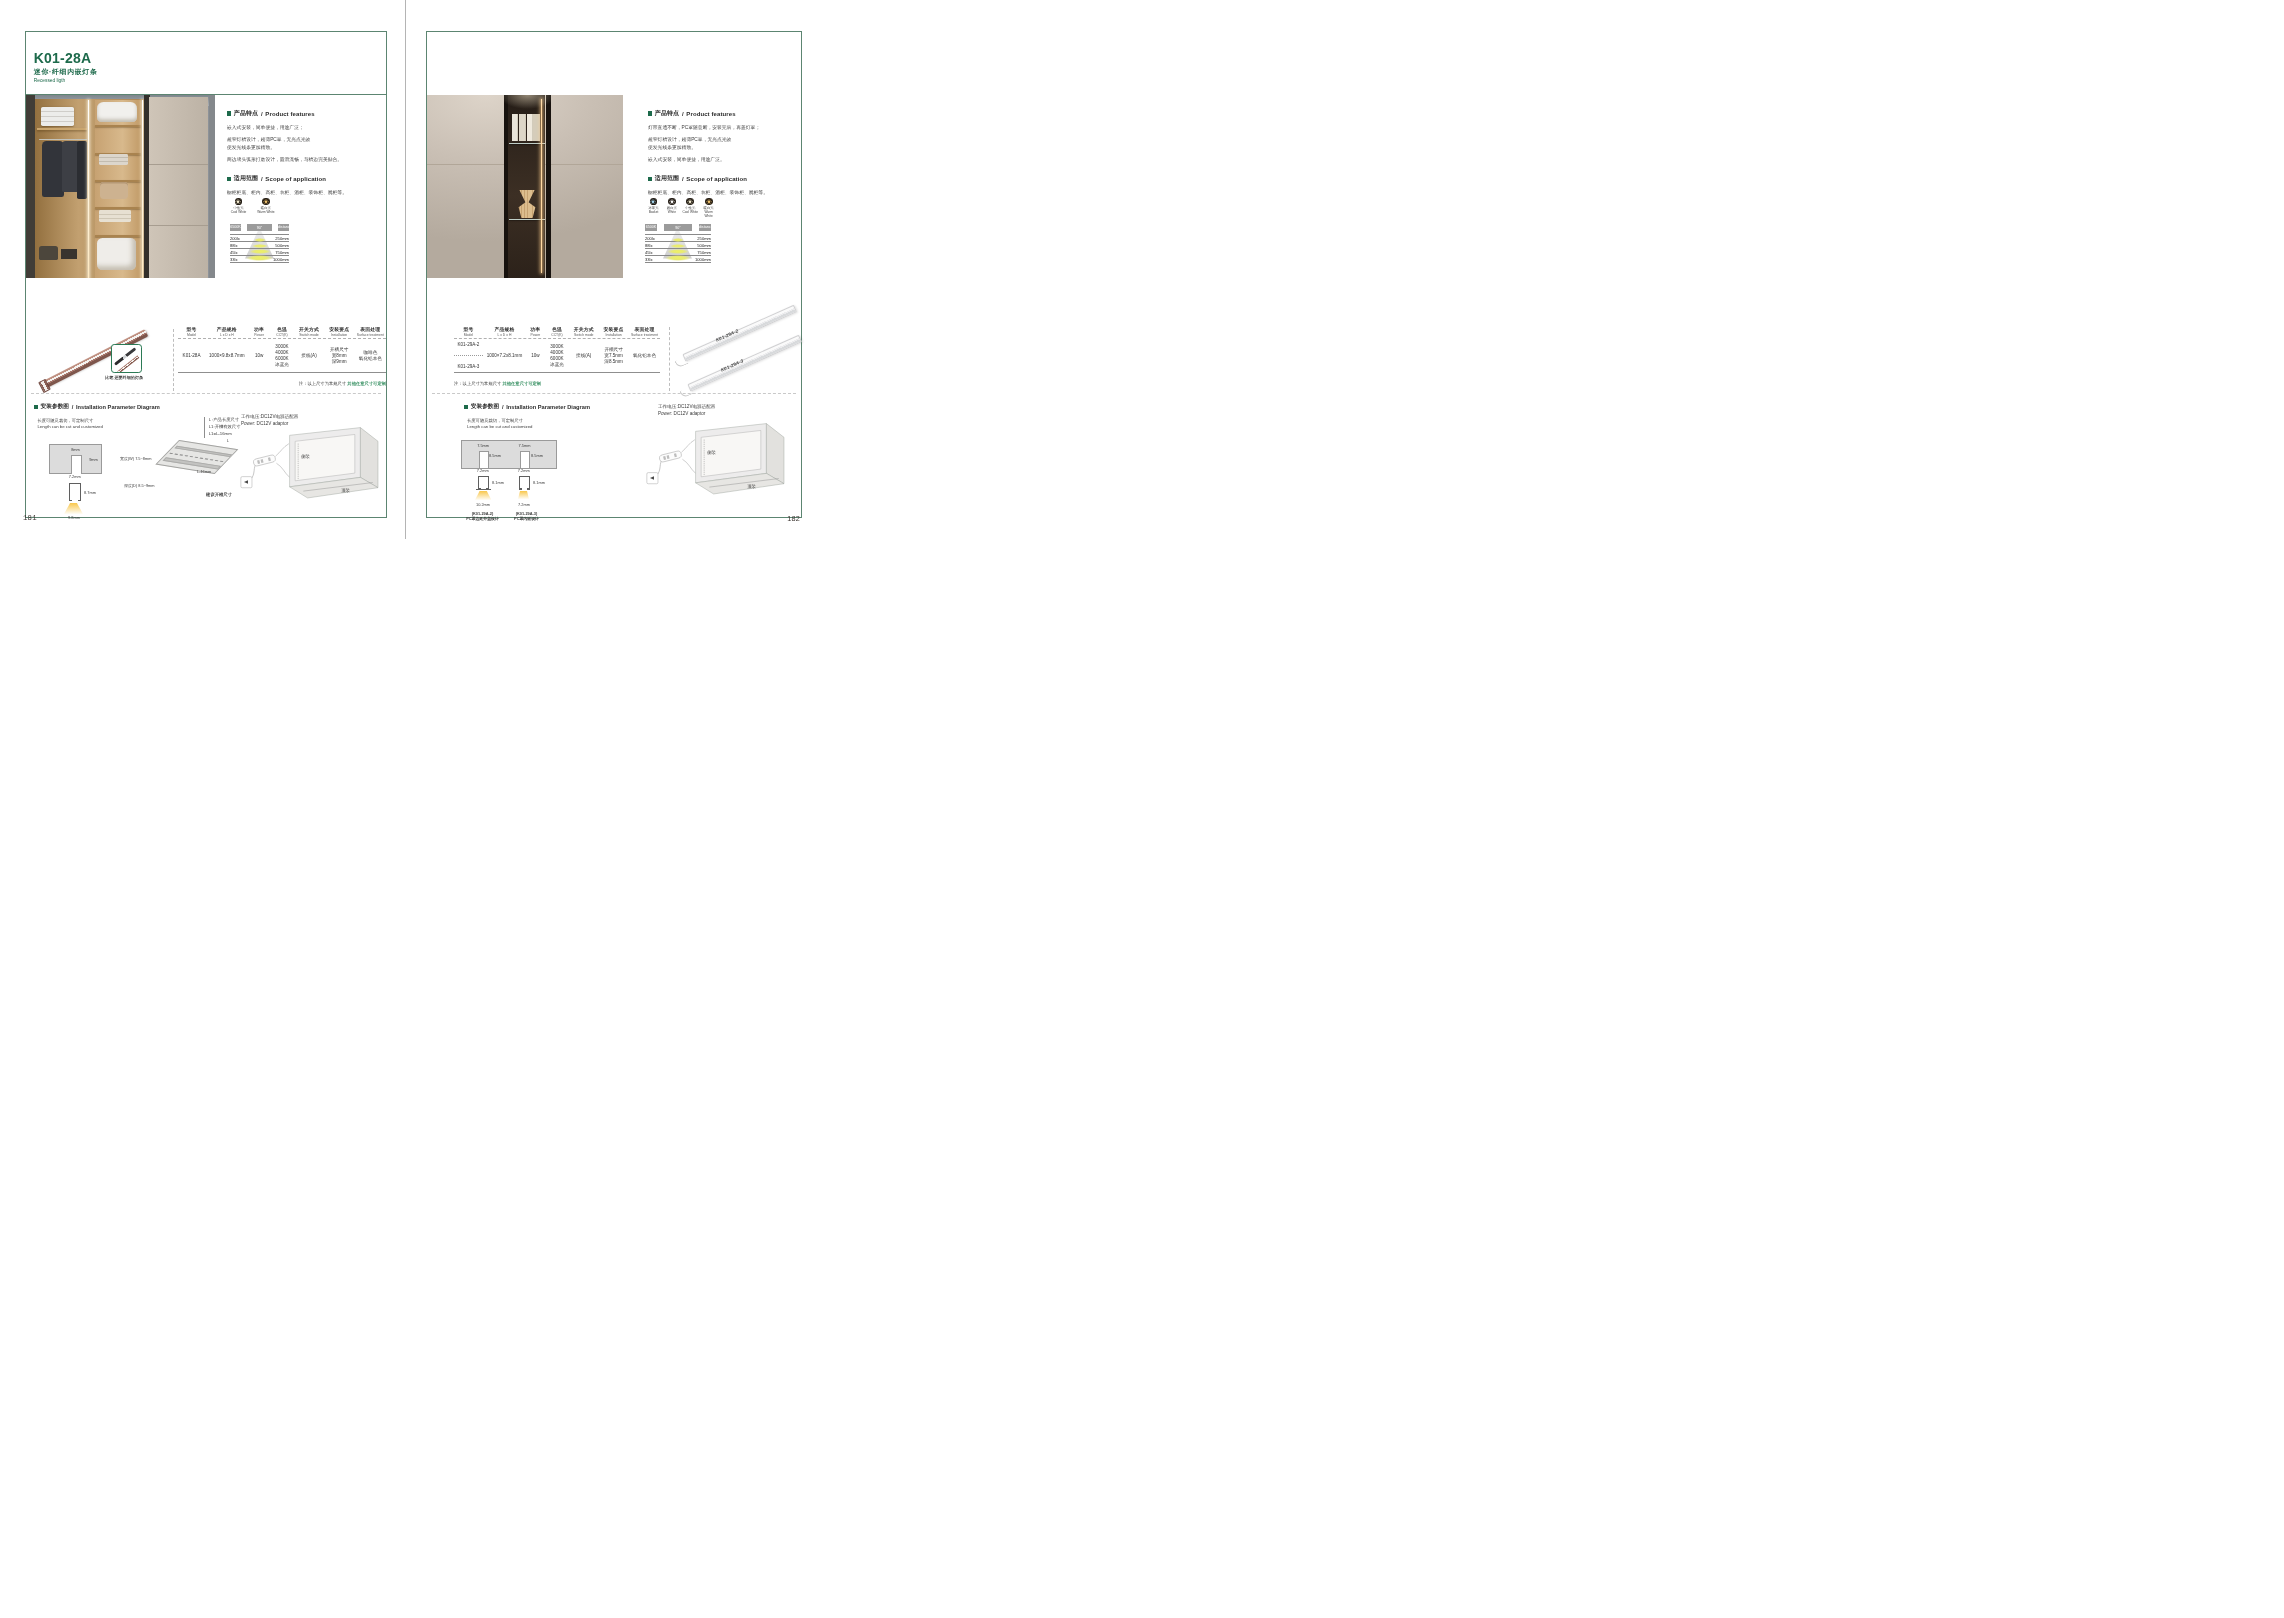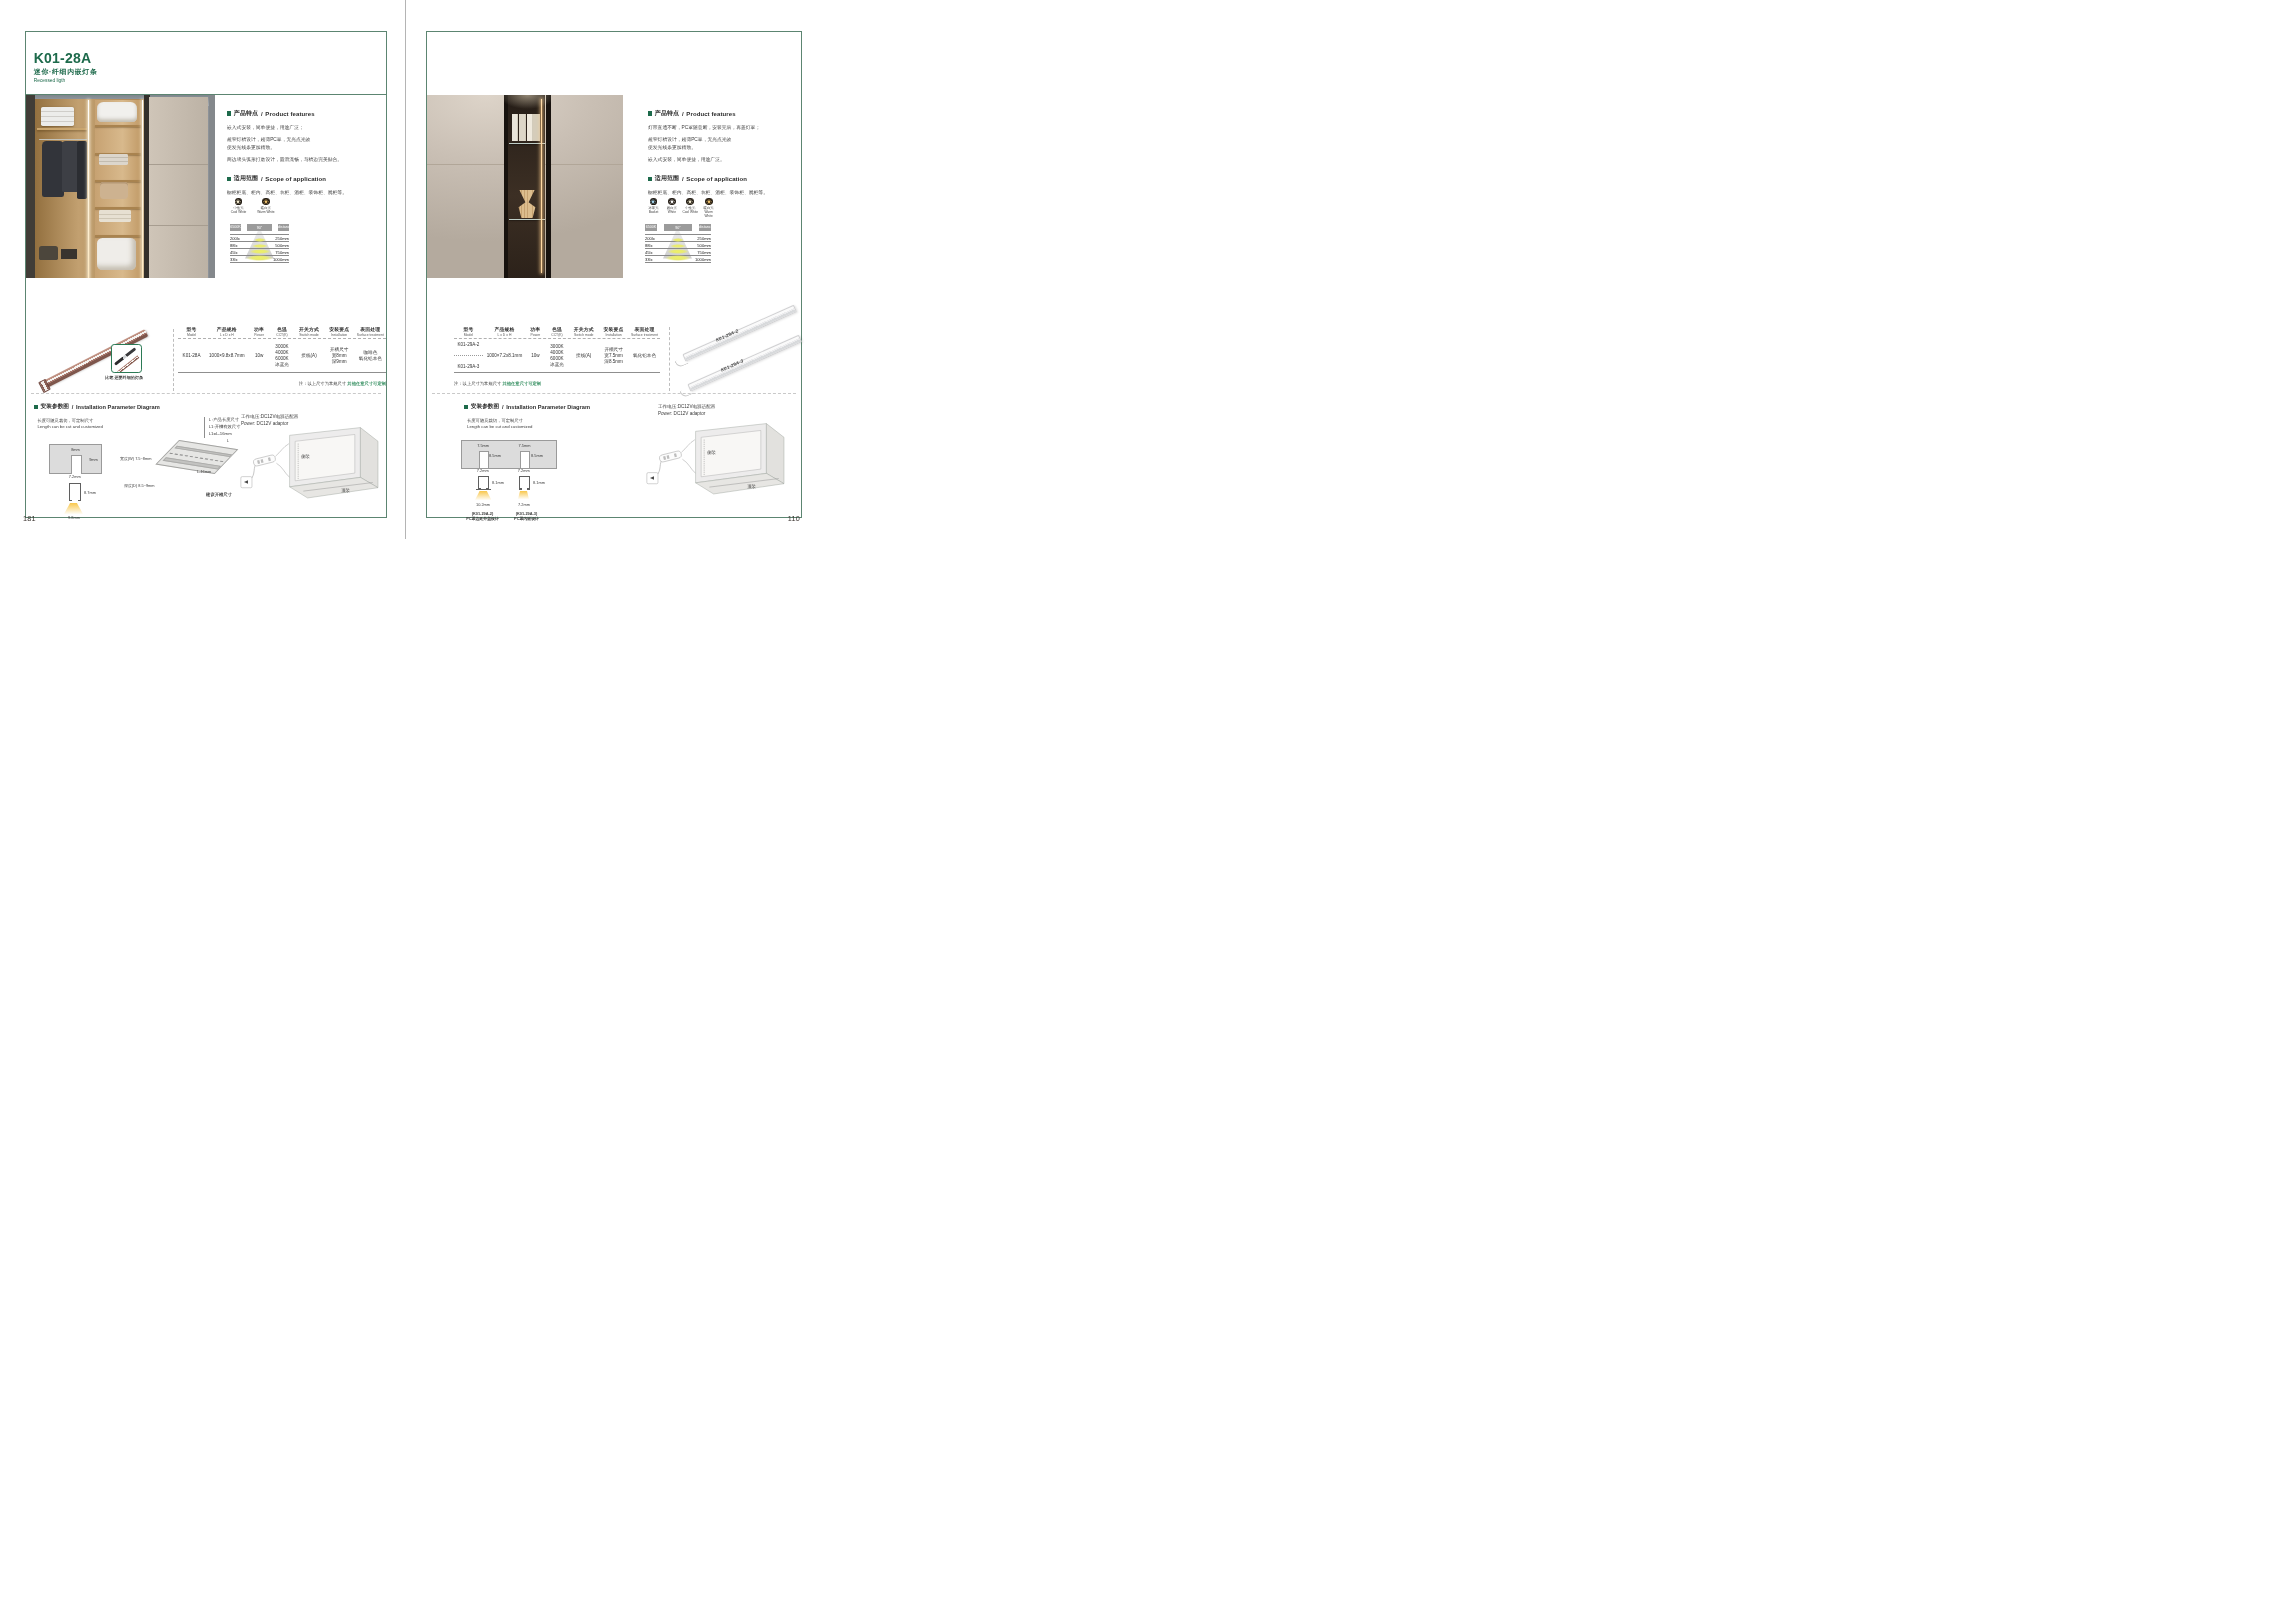--- a/index.html
+++ b/index.html
@@ -423,21 +423,21 @@
         <polygon points="185,10 226,42 226,150 185,126" fill="#e2e1de" stroke="#9aa09a"></polygon>
         <polygon points="20,148 185,126 226,150 62,174" fill="#e7e6e3" stroke="#9aa09a"></polygon>
         <polygon points="33,42 172,26 172,116 33,134" fill="#f8f7f5" stroke="#a8a8a8"></polygon>
         <line x1="40" y1="47" x2="40" y2="130" stroke="#7a7a7a" stroke-dasharray="3 2"></line>
         <line x1="52" y1="158" x2="214" y2="138" stroke="#8a8a8a"></line>
       </svg>
       <span class="cab-lab" style="left:64px;top:31px;">侧装</span>
       <span class="cab-lab" style="left:104px;top:65px;">顶装</span>
     </div>
   </div>
-  <div class="pagenum" style="left:23px;top:514px;">181</div>
+  <div class="pagenum" style="left:23px;top:514px;font-family:Liberation Mono, monospace;">181</div>
 
   <div class="page" id="pageR">
 
     <div class="photo" id="photoR">
       <div class="abs pr-seam"></div>
       <div class="abs pr-frameL"></div>
       <div class="abs pr-niche"></div>
       <div class="abs pr-book" style="left:85px;"></div>
       <div class="abs pr-book" style="left:92px;width:6.9px;background:#ddd6c7;"></div>
       <div class="abs pr-book" style="left:100px;width:5.5px;background:#efe9dd;"></div>
@@ -716,15 +716,15 @@
         <polygon points="185,10 226,42 226,150 185,126" fill="#e2e1de" stroke="#9aa09a"></polygon>
         <polygon points="20,148 185,126 226,150 62,174" fill="#e7e6e3" stroke="#9aa09a"></polygon>
         <polygon points="33,42 172,26 172,116 33,134" fill="#f8f7f5" stroke="#a8a8a8"></polygon>
         <line x1="40" y1="47" x2="40" y2="130" stroke="#7a7a7a" stroke-dasharray="3 2"></line>
         <line x1="52" y1="158" x2="214" y2="138" stroke="#8a8a8a"></line>
       </svg>
       <span class="cab-lab" style="left:64px;top:31px;">侧装</span>
       <span class="cab-lab" style="left:104px;top:65px;">顶装</span>
     </div>
   </div>
-  <div class="pagenum" style="left:771px;top:514px;width:29px;text-align:right;">110</div>
+  <div class="pagenum" style="left:771px;top:514px;width:29px;text-align:right;">182</div>
 </div>
 
 
 </body></html>

